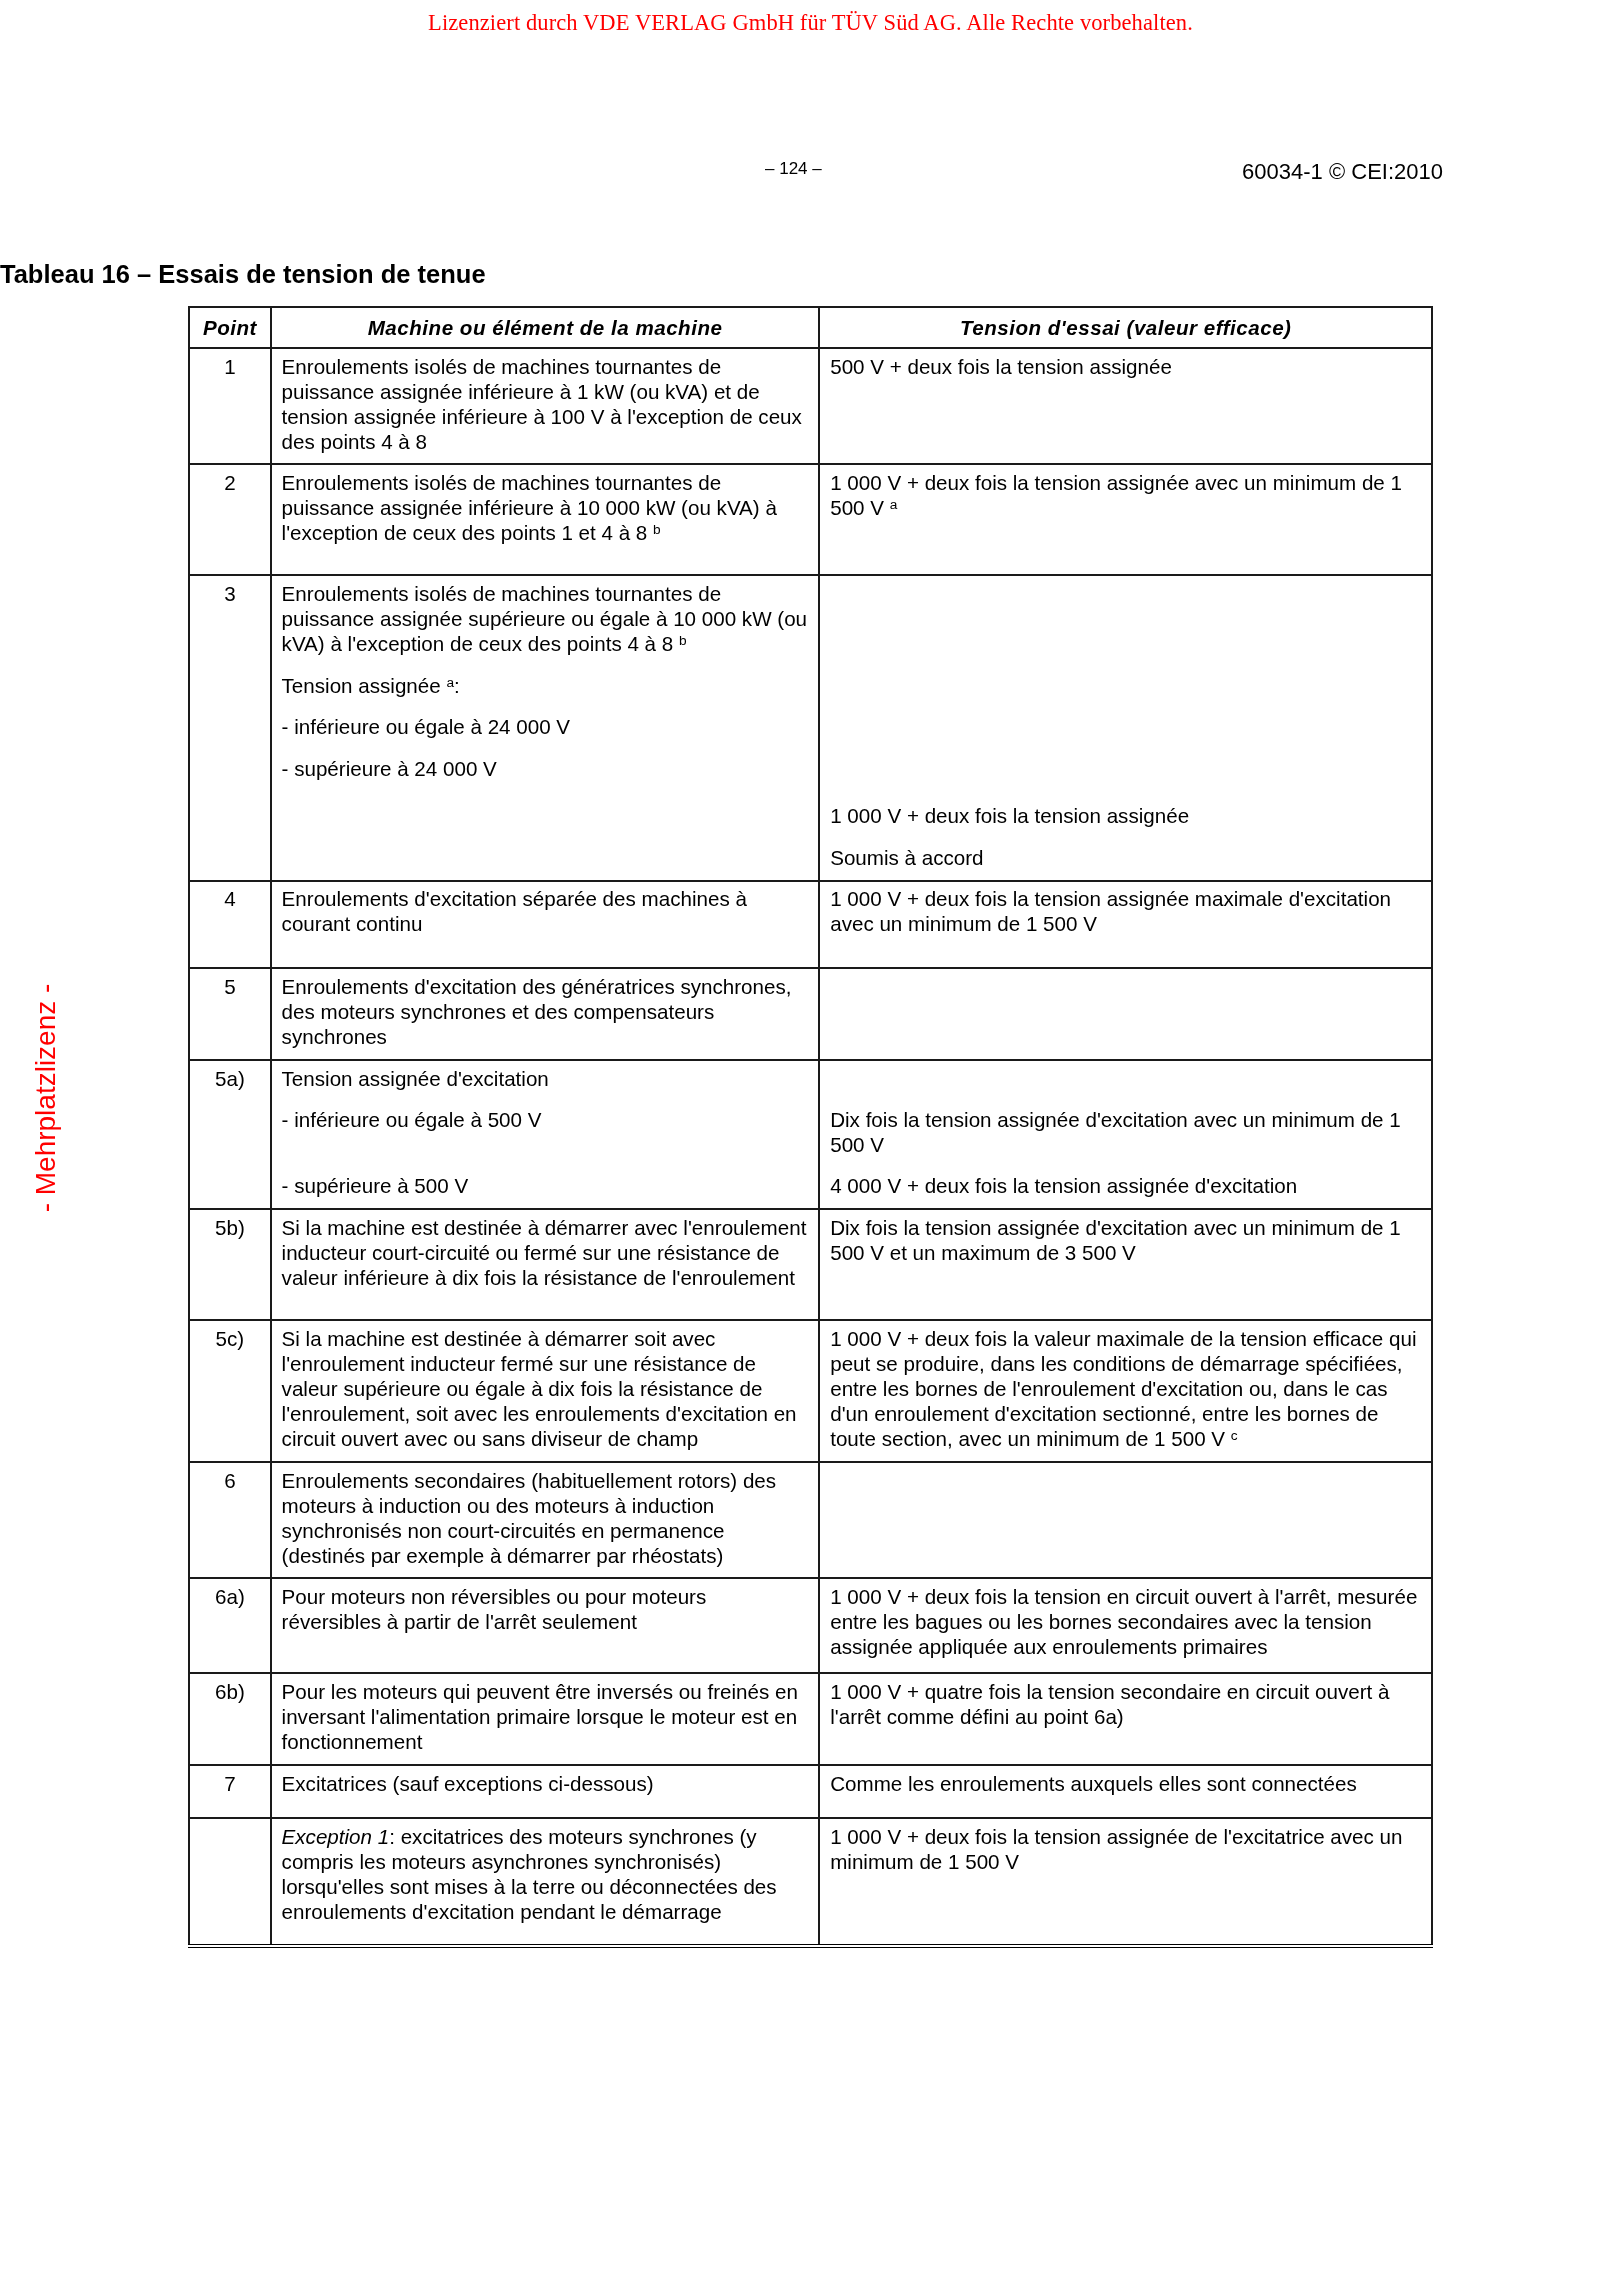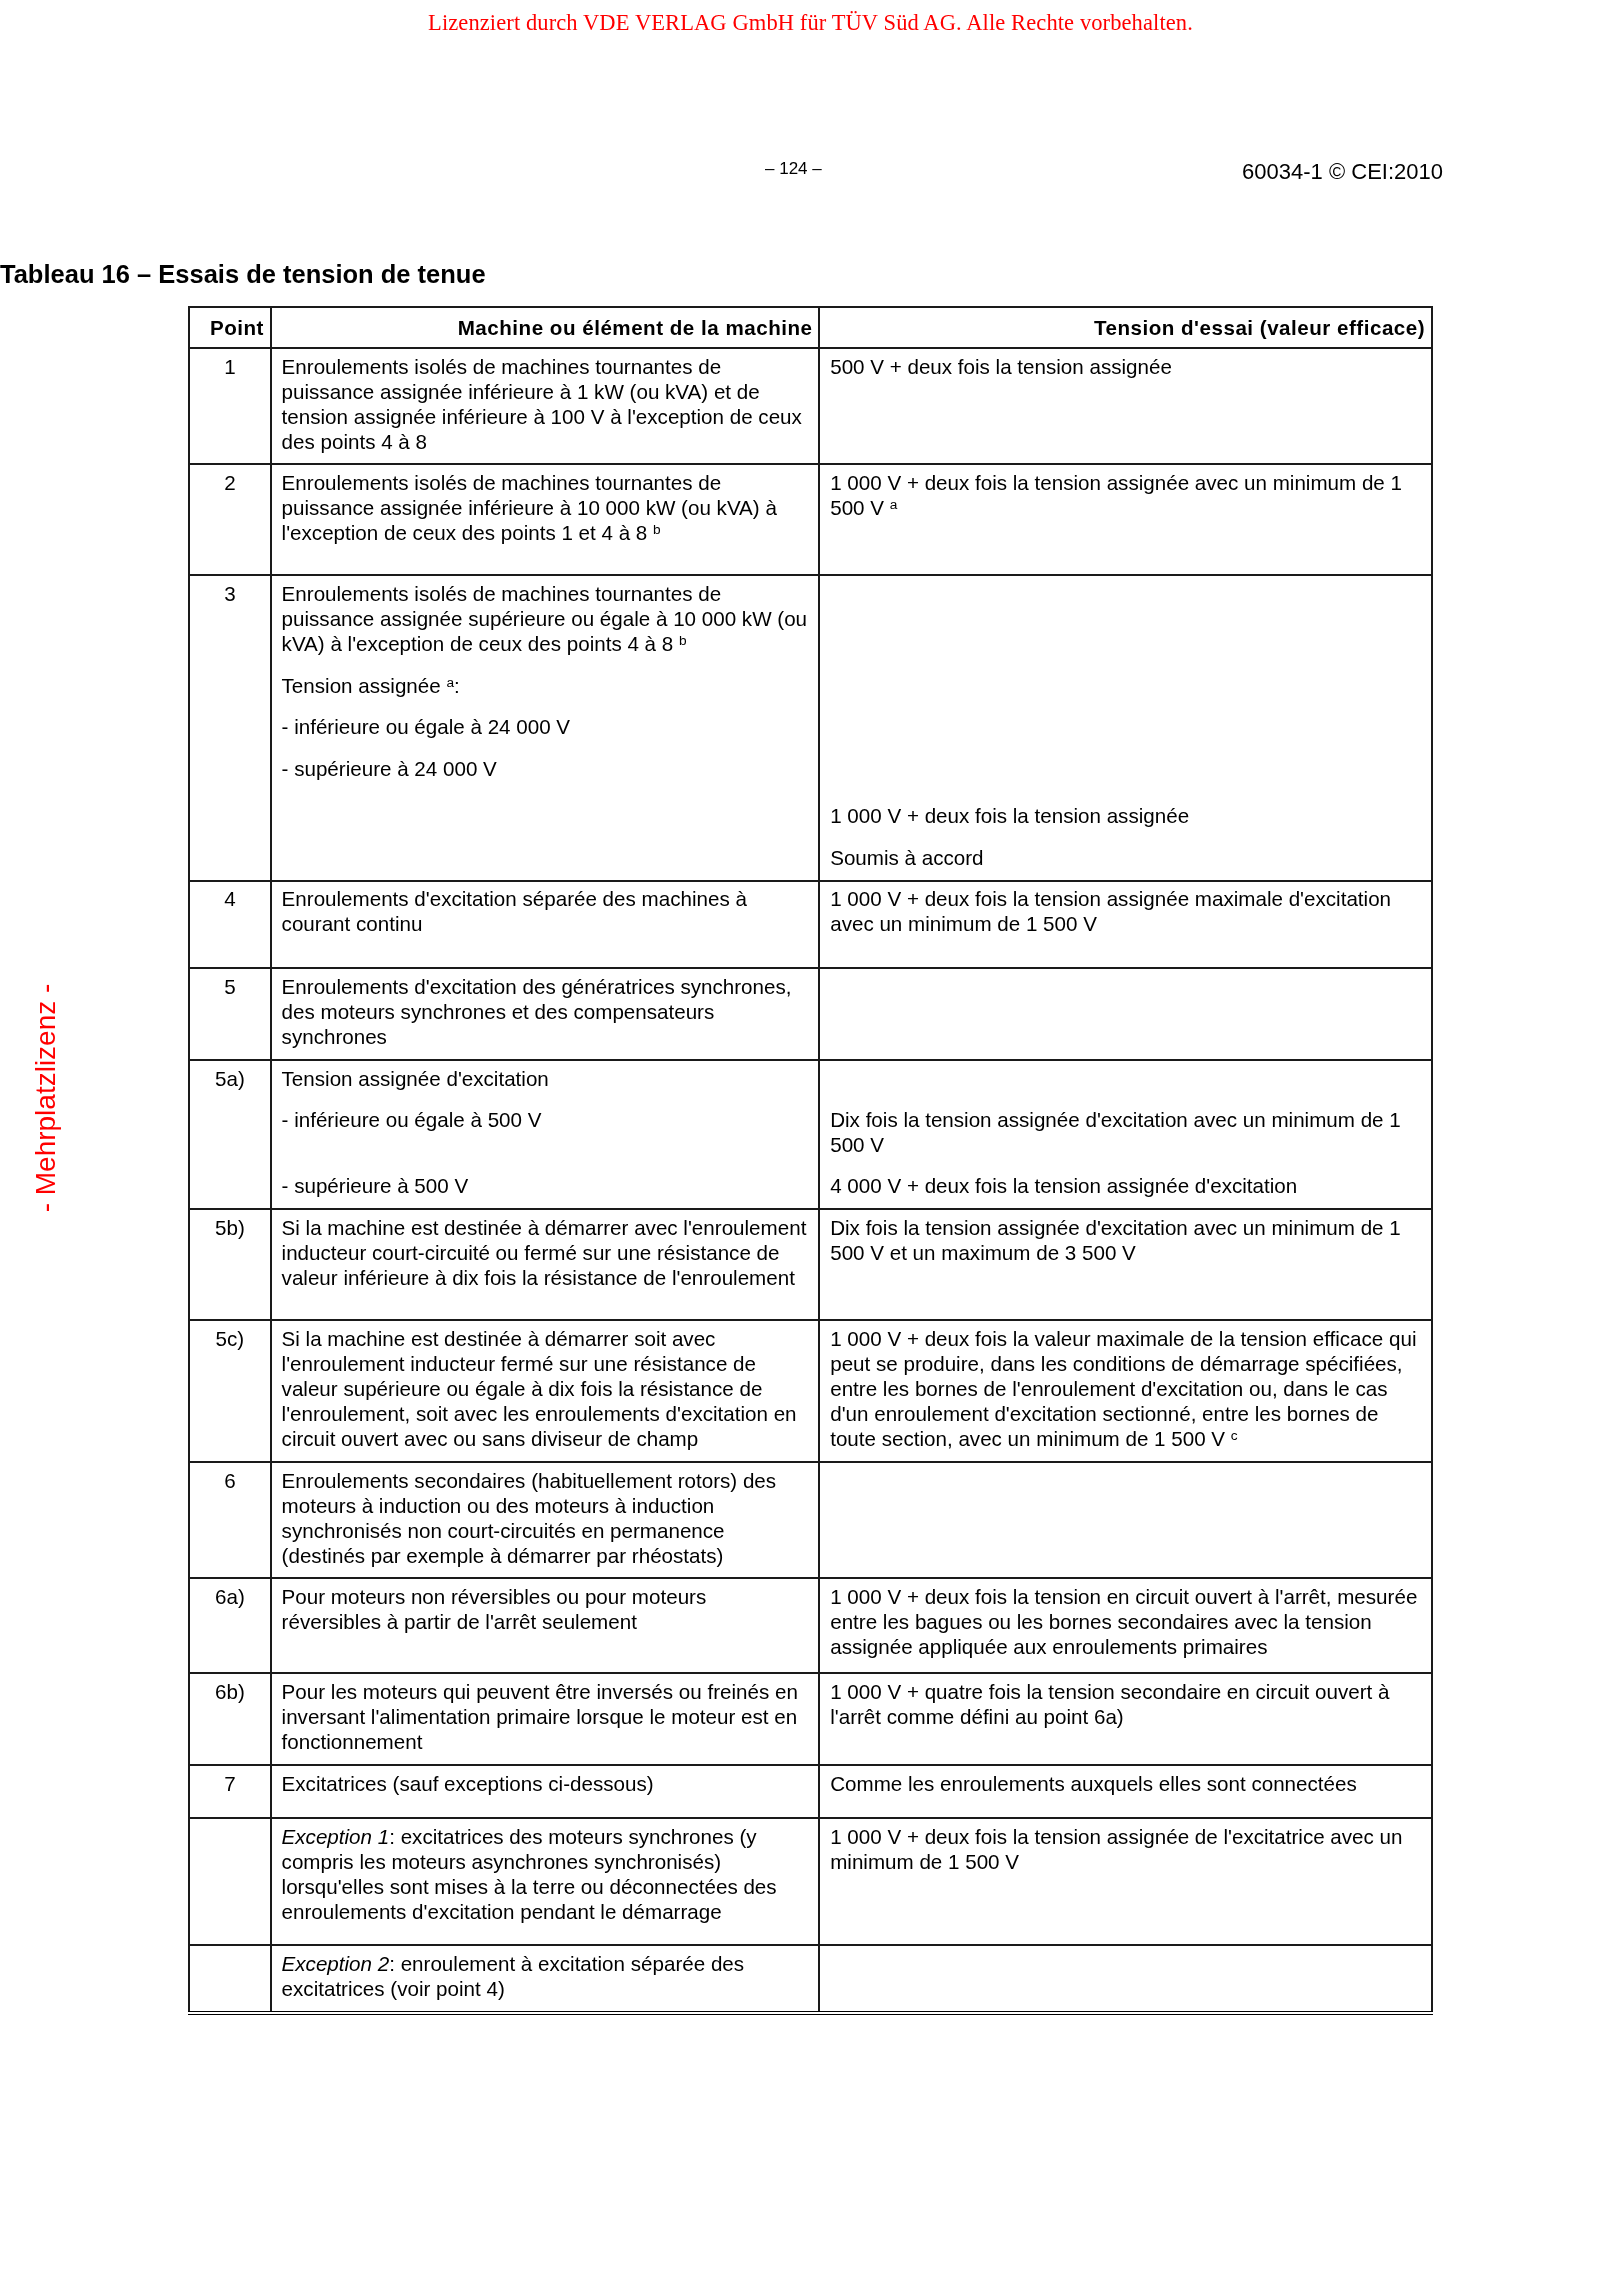--- a/index.html
+++ b/index.html
@@ -11,21 +11,21 @@
                   transform:translate(-50%,-50%) rotate(-90deg); color:#ff0000; font-size:28px;
                   white-space:nowrap; }
   .page-num { position:absolute; top:159px; left:765px; font-size:17px; }
   .doc-ref { position:absolute; top:159px; right:178px; font-size:22px; }
   .table-title { position:absolute; top:260px; left:0; width:1594px; text-align:left;
                  font-size:25.5px; font-weight:bold; }
   table { position:absolute; top:306px; left:188px; width:1245px; border-collapse:collapse;
           font-size:20.6px; line-height:25px; border:2.5px solid #000;
           border-bottom:4.9px double #000; }
   th, td { border:2px solid #1a1a1a; vertical-align:top; padding:4.9px 7.8px 9.8px 9.8px; }
-  th { font-weight:bold; text-align:right; padding:6.9px 5.9px 6.9px 5.9px; letter-spacing:0.5px; }
+  th { font-weight:bold; text-align:center; padding:6.9px 5.9px 6.9px 5.9px; letter-spacing:0.5px;font-style:italic; }
   td.pt { width:72px; text-align:center; padding-left:3.9px; padding-right:3.9px; }
   td.mach { width:529px; }
   td.volt { }
   .sub { display:block; }
   .gap { margin-top:16.7px; }
   .gap-lg { margin-top:41px; }
   sup { font-size:13.7px; vertical-align:5.9px; line-height:0; }
   em { font-style:italic;text-align:center; }
   .row1 td { height:94px; }
   .row2 td { height:94px; }
@@ -145,20 +145,15 @@
       <td class="mach">Excitatrices (sauf exceptions ci-dessous)</td>
       <td class="volt">Comme les enroulements auxquels elles sont connectées</td>
     </tr>
 
     <tr class="rowex1">
       <td class="pt"></td>
       <td class="mach"><em>Exception 1</em><span>: excitatrices des moteurs synchrones (y compris les moteurs asynchrones synchronisés) lorsqu'elles sont mises à la terre ou déconnectées des enroulements d'excitation pendant le démarrage</span></td>
       <td class="volt">1 000 V + deux fois la tension assignée de l'excitatrice avec un minimum de 1 500 V</td>
     </tr>
 
-    <tr>
-      <td class="pt"></td>
-      <td class="mach"><em>Exception 2</em><span>: enroulement à excitation séparée des excitatrices (voir point 4)</span></td>
-      <td class="volt"></td>
-    </tr>
   </tbody>
 </table>
 
 
 </body></html>

